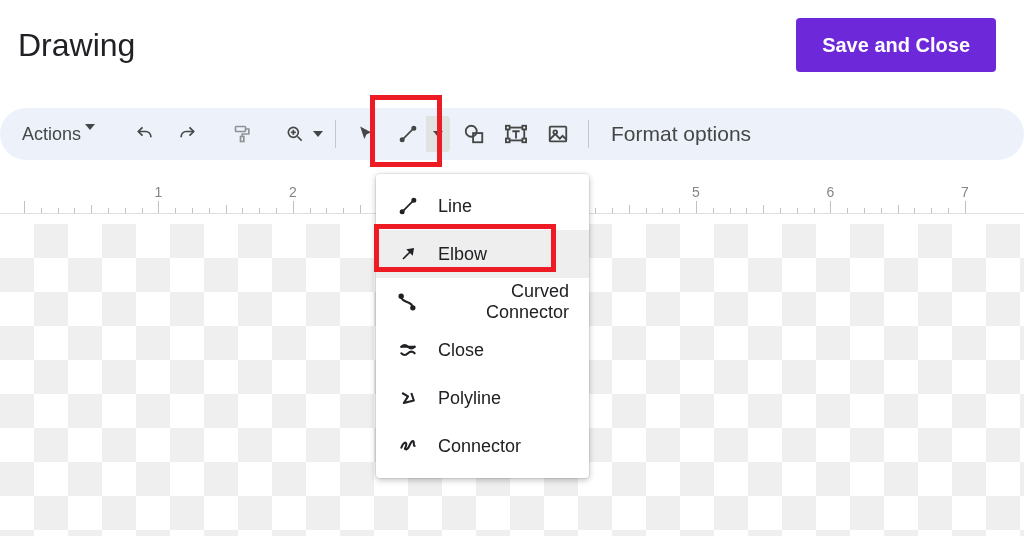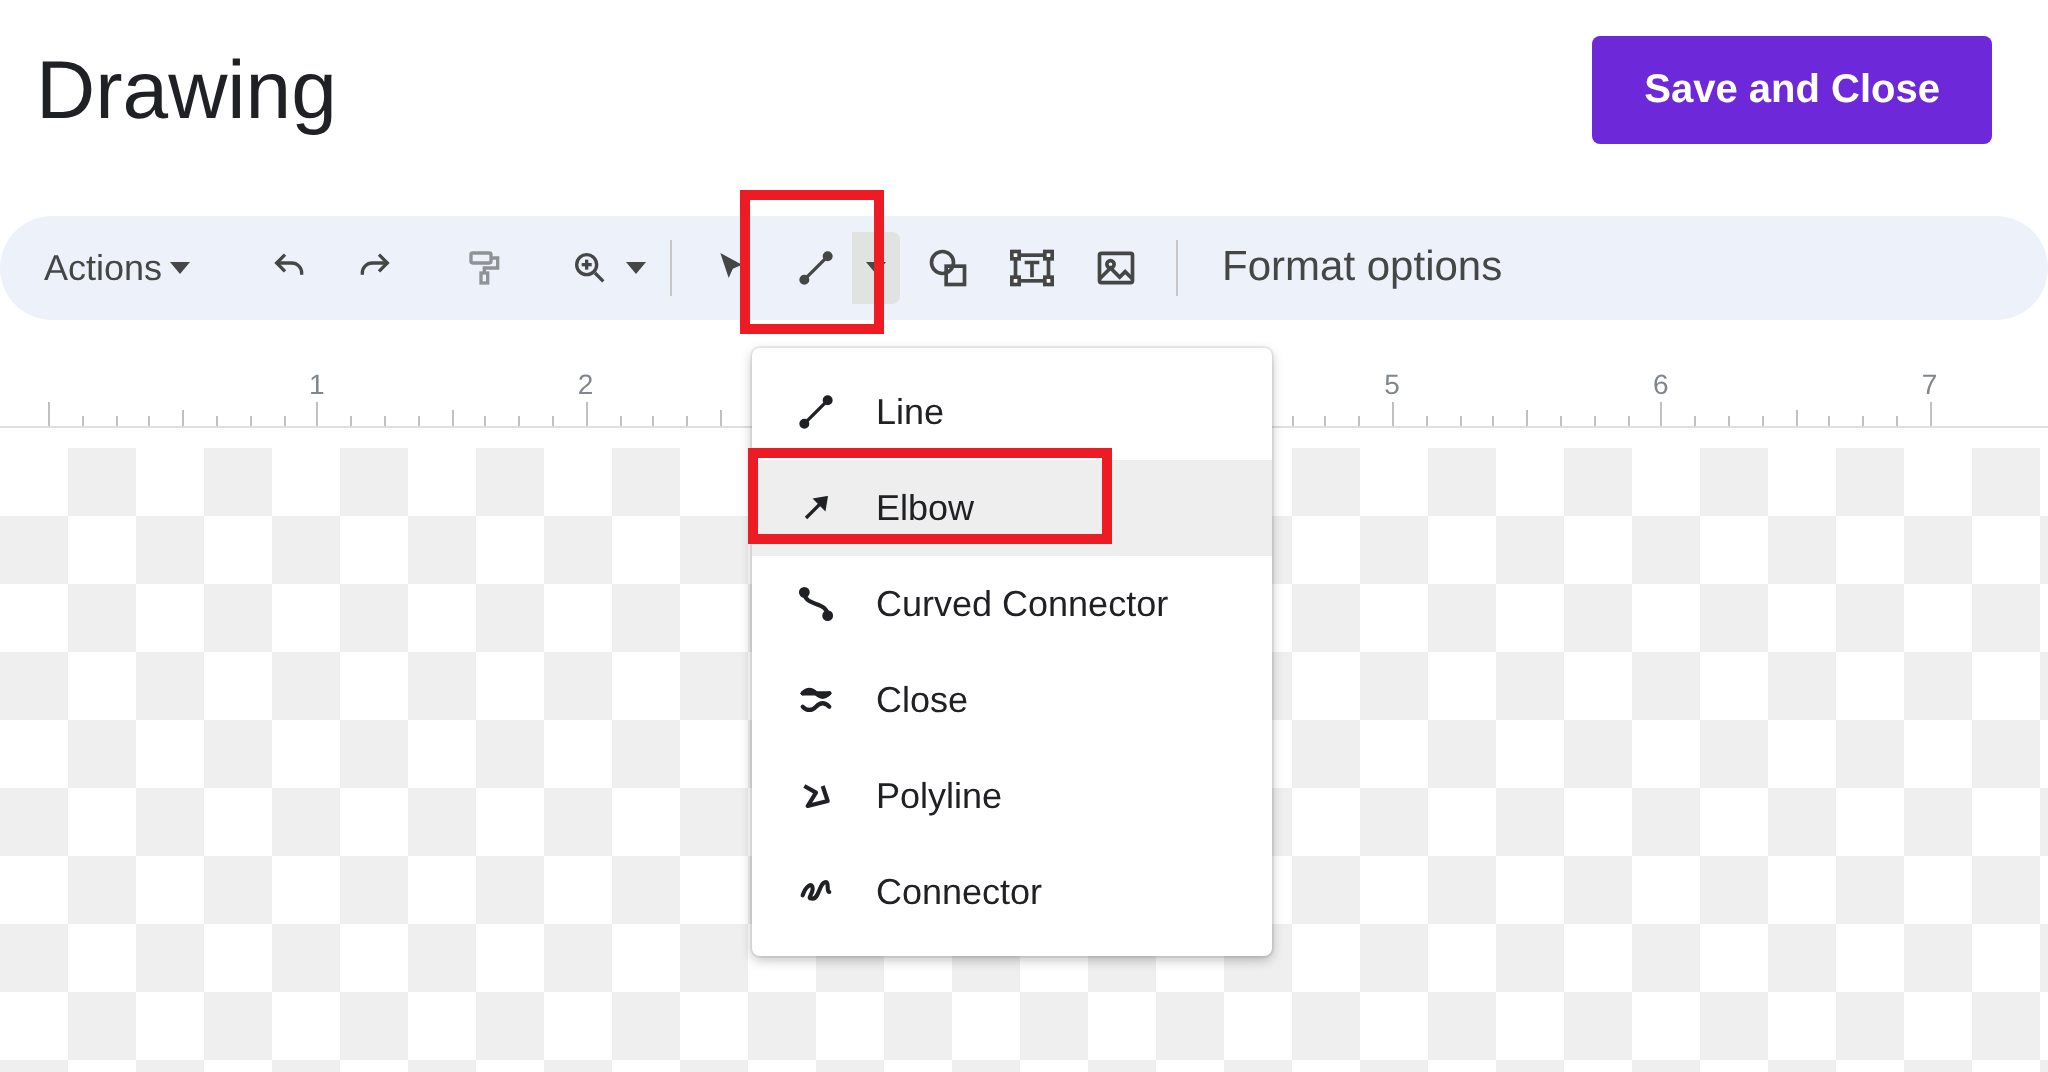--- a/index.html
+++ b/index.html
@@ -15,21 +15,21 @@
   }
 
   
   .header {
     display: flex;
     justify-content: space-between;
     align-items: center;
     padding: 18px 28px 18px 18px;
   }
   .title {
-    font-size: 41px;
+    font-size: 32px;
     font-weight: 400;
     color: #202124;
   }
   .save-btn {
     background: #6d28d9;
     color: #fff;
     border: none;
     padding: 0 26px;
     height: 54px;
     font-size: 20px;
@@ -45,21 +45,21 @@
     background: #edf2fa;
     border-radius: 26px;
     display: flex;
     align-items: center;
     padding: 0 14px;
     gap: 6px;
     position: relative;
   }
   .actions-btn {
     display: flex;
-    align-items: center;
+    align-items: flex-start;
     gap: 4px;
     font-size: 18px;
     padding: 6px 8px;
     border-radius: 4px;
     cursor: pointer;
     color: #444746;
   }
   .caret-down {
     width: 0; height: 0;
     border-left: 5px solid transparent;
@@ -176,26 +176,27 @@
     background-size: 68px 68px;
     background-position: 0 0, 0 34px, 34px -34px, -34px 0;
     background-color: #fff;
   }
 
   
   .dropdown {
     position: absolute;
     top: 174px;
     left: 376px;
-    width: 260px;
+    width: 213px;
     background: #fff;
     border-radius: 4px;
     box-shadow: 0 2px 6px rgba(0,0,0,0.25), 0 0 0 1px rgba(0,0,0,0.06);
     padding: 8px 0;
     z-index: 20;
+    text-align: right;
   }
   .dd-item {
     display: flex;
     align-items: center;
     height: 48px;
     padding: 0 20px;
     gap: 18px;
     font-size: 18px;
     color: #202124;
     cursor: pointer;

